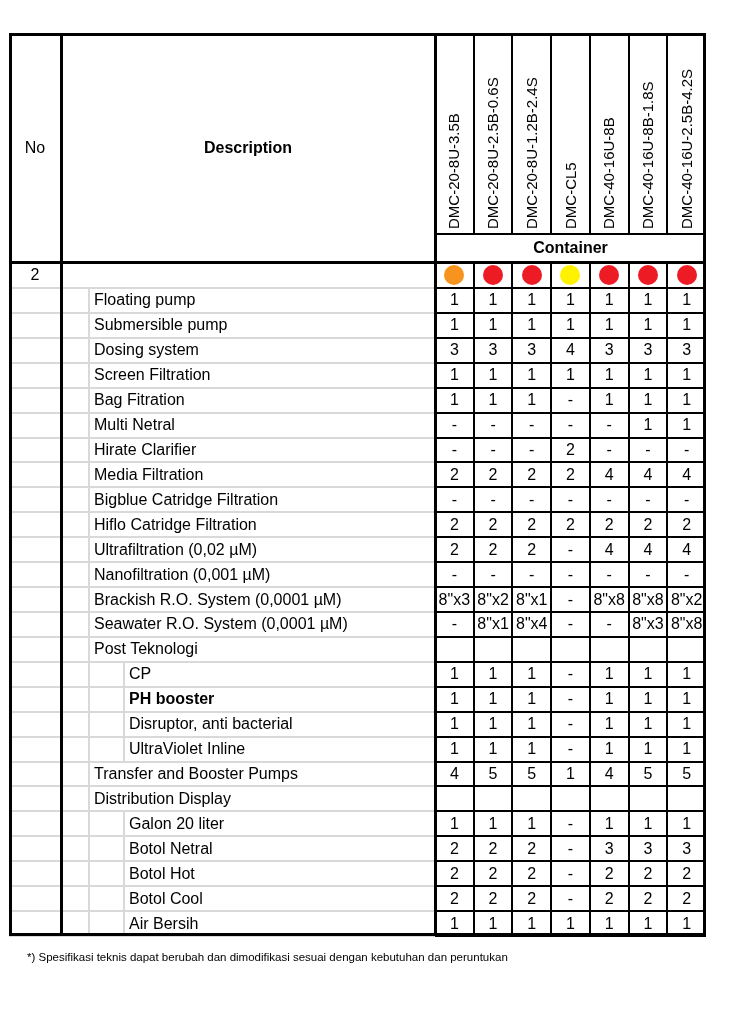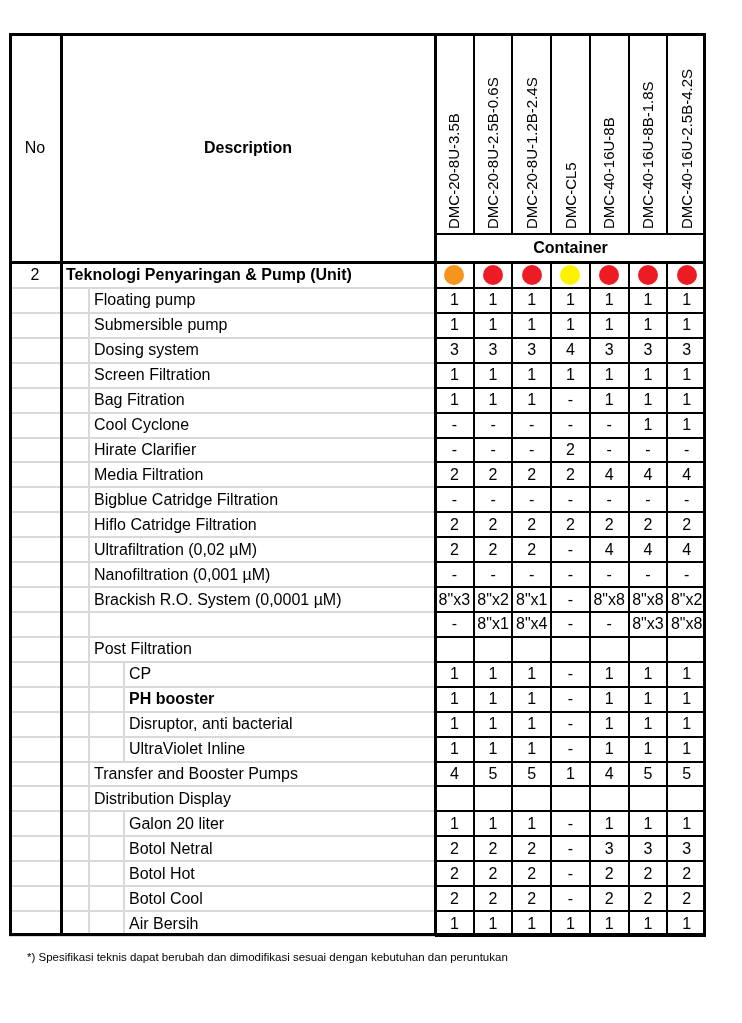--- a/index.html
+++ b/index.html
@@ -111,21 +111,20 @@
     <div class="cell center txt" style="left: 0px; top: 0px; width: 52px; height: 229px;">No</div>
     <div class="cell center txt bold" style="left: 426px; top: 201px; width: 271px; height: 28px;">Container</div>
     <div class="rot" style="left: 453.357px; top: 179px;">DMC-20-8U-3.5B</div>
     <div class="rot" style="left: 492.071px; top: 179px;">DMC-20-8U-2.5B-0.6S</div>
     <div class="rot" style="left: 530.786px; top: 179px;">DMC-20-8U-1.2B-2.4S</div>
     <div class="rot" style="left: 569.5px; top: 179px;">DMC-CL5</div>
     <div class="rot" style="left: 608.214px; top: 179px;">DMC-40-16U-8B</div>
     <div class="rot" style="left: 646.929px; top: 179px;">DMC-40-16U-8B-1.8S</div>
     <div class="rot" style="left: 685.643px; top: 179px;">DMC-40-16U-2.5B-4.2S</div>
     <div class="cell center txt" style="left: 0px; top: 229px; width: 52px; height: 26px;">2</div>
-    <div class="cell txt bold" style="left: 57px; top: 229px; width: 369px; height: 26px;">Teknologi Penyaringan &amp; Pump (Unit)</div>
     <div class="cell center" style="left: 426px; top: 229px; width: 38.7143px; height: 26px;">
       <div class="dot" style="background: rgb(247, 148, 29);"></div>
     </div>
     <div class="cell center" style="left: 464.714px; top: 229px; width: 38.7143px; height: 26px;">
       <div class="dot" style="background: rgb(237, 28, 36);"></div>
     </div>
     <div class="cell center" style="left: 503.429px; top: 229px; width: 38.7143px; height: 26px;">
       <div class="dot" style="background: rgb(237, 28, 36);"></div>
     </div>
     <div class="cell center" style="left: 542.143px; top: 229px; width: 38.7143px; height: 26px;">
@@ -173,21 +172,21 @@
     <div class="cell center val" style="left: 619.571px; top: 329.769px; width: 38.7143px; height: 24.9231px;">1</div>
     <div class="cell center val" style="left: 658.286px; top: 329.769px; width: 38.7143px; height: 24.9231px;">1</div>
     <div class="cell txt" style="left: 85px; top: 354.692px; width: 341px; height: 24.9231px;">Bag Fitration</div>
     <div class="cell center val" style="left: 426px; top: 354.692px; width: 38.7143px; height: 24.9231px;">1</div>
     <div class="cell center val" style="left: 464.714px; top: 354.692px; width: 38.7143px; height: 24.9231px;">1</div>
     <div class="cell center val" style="left: 503.429px; top: 354.692px; width: 38.7143px; height: 24.9231px;">1</div>
     <div class="cell center val" style="left: 542.143px; top: 354.692px; width: 38.7143px; height: 24.9231px;">-</div>
     <div class="cell center val" style="left: 580.857px; top: 354.692px; width: 38.7143px; height: 24.9231px;">1</div>
     <div class="cell center val" style="left: 619.571px; top: 354.692px; width: 38.7143px; height: 24.9231px;">1</div>
     <div class="cell center val" style="left: 658.286px; top: 354.692px; width: 38.7143px; height: 24.9231px;">1</div>
-    <div class="cell txt" style="left: 85px; top: 379.615px; width: 341px; height: 24.9231px;">Cool Cyclone</div>
+    <div class="cell txt" style="left: 85px; top: 379.615px; width: 341px; height: 24.9231px;">Multi Netral</div>
     <div class="cell center val" style="left: 426px; top: 379.615px; width: 38.7143px; height: 24.9231px;">-</div>
     <div class="cell center val" style="left: 464.714px; top: 379.615px; width: 38.7143px; height: 24.9231px;">-</div>
     <div class="cell center val" style="left: 503.429px; top: 379.615px; width: 38.7143px; height: 24.9231px;">-</div>
     <div class="cell center val" style="left: 542.143px; top: 379.615px; width: 38.7143px; height: 24.9231px;">-</div>
     <div class="cell center val" style="left: 580.857px; top: 379.615px; width: 38.7143px; height: 24.9231px;">-</div>
     <div class="cell center val" style="left: 619.571px; top: 379.615px; width: 38.7143px; height: 24.9231px;">1</div>
     <div class="cell center val" style="left: 658.286px; top: 379.615px; width: 38.7143px; height: 24.9231px;">1</div>
     <div class="cell txt" style="left: 85px; top: 404.538px; width: 341px; height: 24.9231px;">Hirate Clarifier</div>
     <div class="cell center val" style="left: 426px; top: 404.538px; width: 38.7143px; height: 24.9231px;">-</div>
     <div class="cell center val" style="left: 464.714px; top: 404.538px; width: 38.7143px; height: 24.9231px;">-</div>
@@ -237,28 +236,29 @@
     <div class="cell center val" style="left: 619.571px; top: 529.154px; width: 38.7143px; height: 24.9231px;">-</div>
     <div class="cell center val" style="left: 658.286px; top: 529.154px; width: 38.7143px; height: 24.9231px;">-</div>
     <div class="cell txt" style="left: 85px; top: 554.077px; width: 341px; height: 24.9231px;">Brackish R.O. System (0,0001 µM)</div>
     <div class="cell center val" style="left: 426px; top: 554.077px; width: 38.7143px; height: 24.9231px;">8"x3</div>
     <div class="cell center val" style="left: 464.714px; top: 554.077px; width: 38.7143px; height: 24.9231px;">8"x2</div>
     <div class="cell center val" style="left: 503.429px; top: 554.077px; width: 38.7143px; height: 24.9231px;">8"x1</div>
     <div class="cell center val" style="left: 542.143px; top: 554.077px; width: 38.7143px; height: 24.9231px;">-</div>
     <div class="cell center val" style="left: 580.857px; top: 554.077px; width: 38.7143px; height: 24.9231px;">8"x8</div>
     <div class="cell center val" style="left: 619.571px; top: 554.077px; width: 38.7143px; height: 24.9231px;">8"x8</div>
     <div class="cell center val" style="left: 658.286px; top: 554.077px; width: 38.7143px; height: 24.9231px;">8"x2</div>
+    <div class="cell txt" style="left: 85px; top: 579px; width: 341px; height: 24.9231px;">Seawater R.O. System (0,0001 µM)</div>
     <div class="cell center val" style="left: 426px; top: 579px; width: 38.7143px; height: 24.9231px;">-</div>
     <div class="cell center val" style="left: 464.714px; top: 579px; width: 38.7143px; height: 24.9231px;">8"x1</div>
     <div class="cell center val" style="left: 503.429px; top: 579px; width: 38.7143px; height: 24.9231px;">8"x4</div>
     <div class="cell center val" style="left: 542.143px; top: 579px; width: 38.7143px; height: 24.9231px;">-</div>
     <div class="cell center val" style="left: 580.857px; top: 579px; width: 38.7143px; height: 24.9231px;">-</div>
     <div class="cell center val" style="left: 619.571px; top: 579px; width: 38.7143px; height: 24.9231px;">8"x3</div>
     <div class="cell center val" style="left: 658.286px; top: 579px; width: 38.7143px; height: 24.9231px;">8"x8</div>
-    <div class="cell txt" style="left: 85px; top: 603.923px; width: 341px; height: 24.9231px;">Post Filtration</div>
+    <div class="cell txt" style="left: 85px; top: 603.923px; width: 341px; height: 24.9231px;">Post Teknologi</div>
     <div class="cell center val" style="left: 426px; top: 603.923px; width: 38.7143px; height: 24.9231px;"></div>
     <div class="cell center val" style="left: 464.714px; top: 603.923px; width: 38.7143px; height: 24.9231px;"></div>
     <div class="cell center val" style="left: 503.429px; top: 603.923px; width: 38.7143px; height: 24.9231px;"></div>
     <div class="cell center val" style="left: 542.143px; top: 603.923px; width: 38.7143px; height: 24.9231px;"></div>
     <div class="cell center val" style="left: 580.857px; top: 603.923px; width: 38.7143px; height: 24.9231px;"></div>
     <div class="cell center val" style="left: 619.571px; top: 603.923px; width: 38.7143px; height: 24.9231px;"></div>
     <div class="cell center val" style="left: 658.286px; top: 603.923px; width: 38.7143px; height: 24.9231px;"></div>
     <div class="cell txt" style="left: 120px; top: 628.846px; width: 306px; height: 24.9231px;">CP</div>
     <div class="cell center val" style="left: 426px; top: 628.846px; width: 38.7143px; height: 24.9231px;">1</div>
     <div class="cell center val" style="left: 464.714px; top: 628.846px; width: 38.7143px; height: 24.9231px;">1</div>

